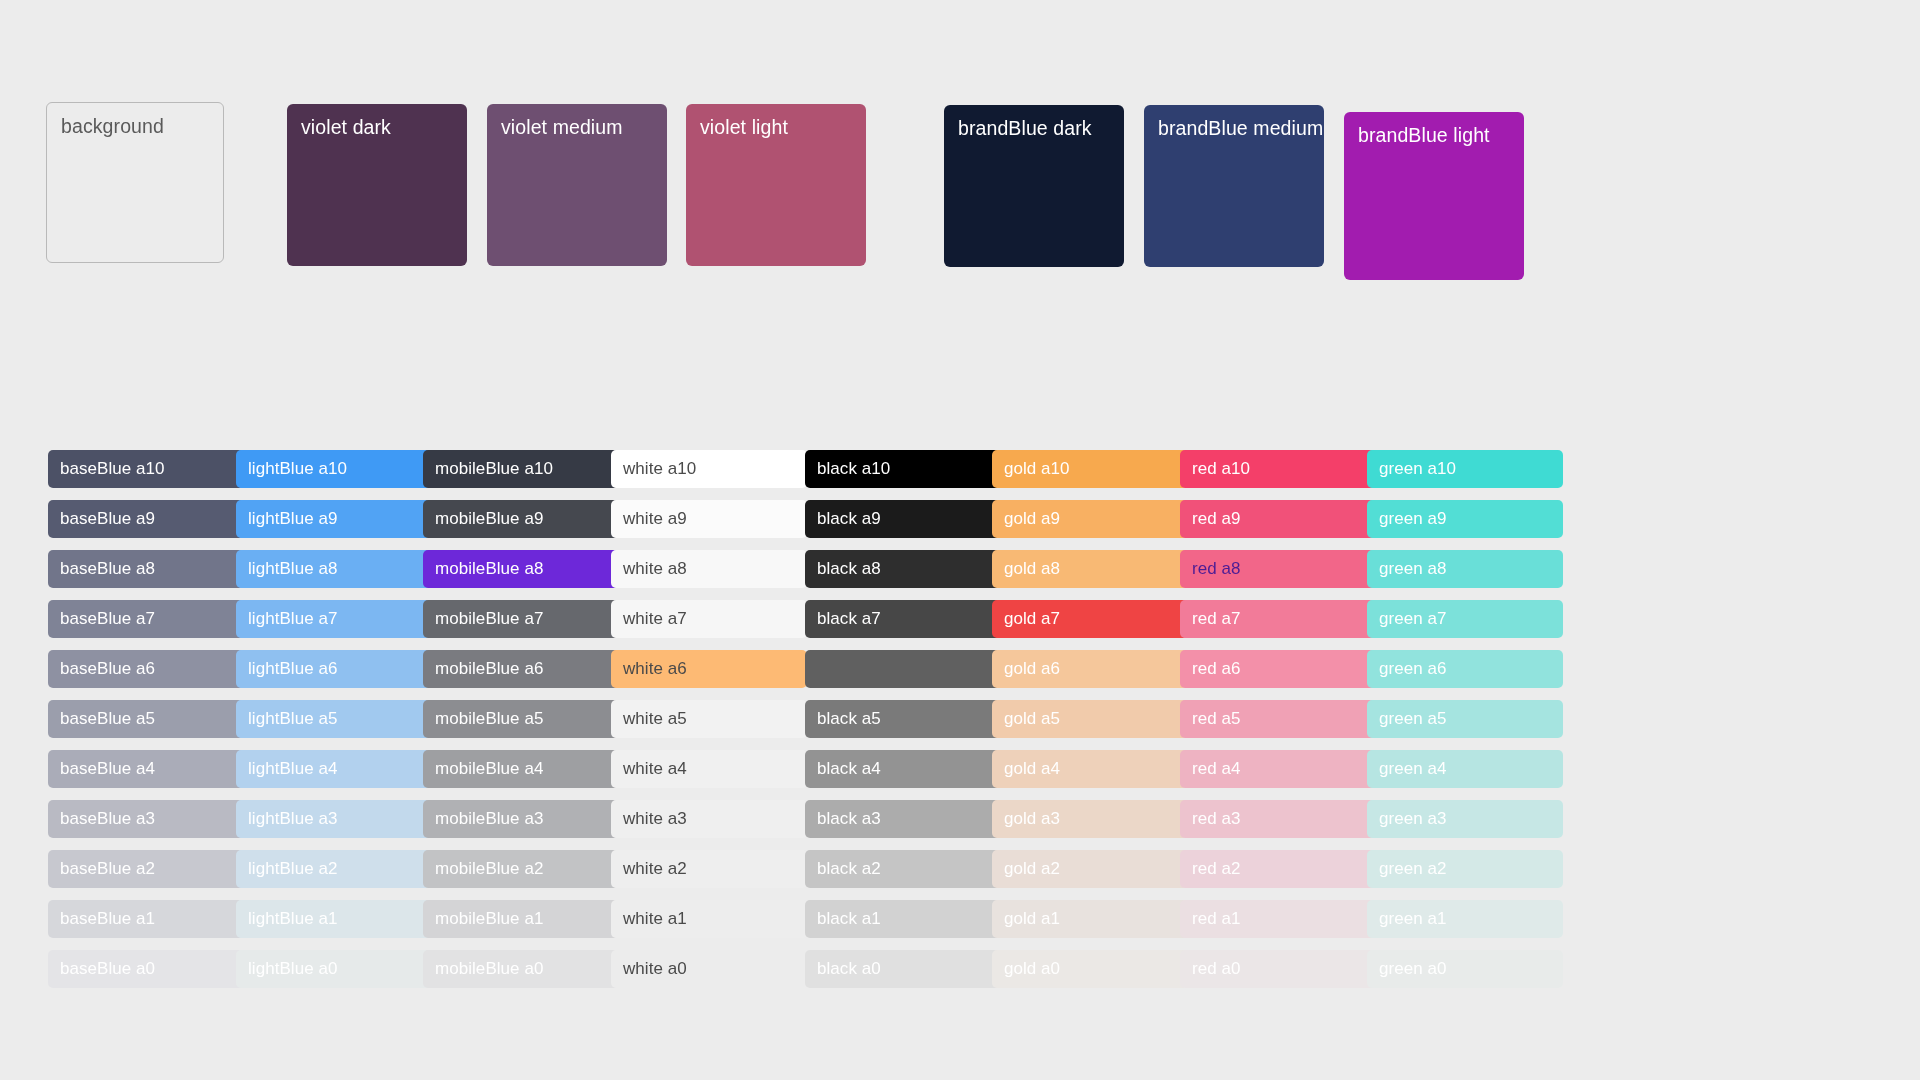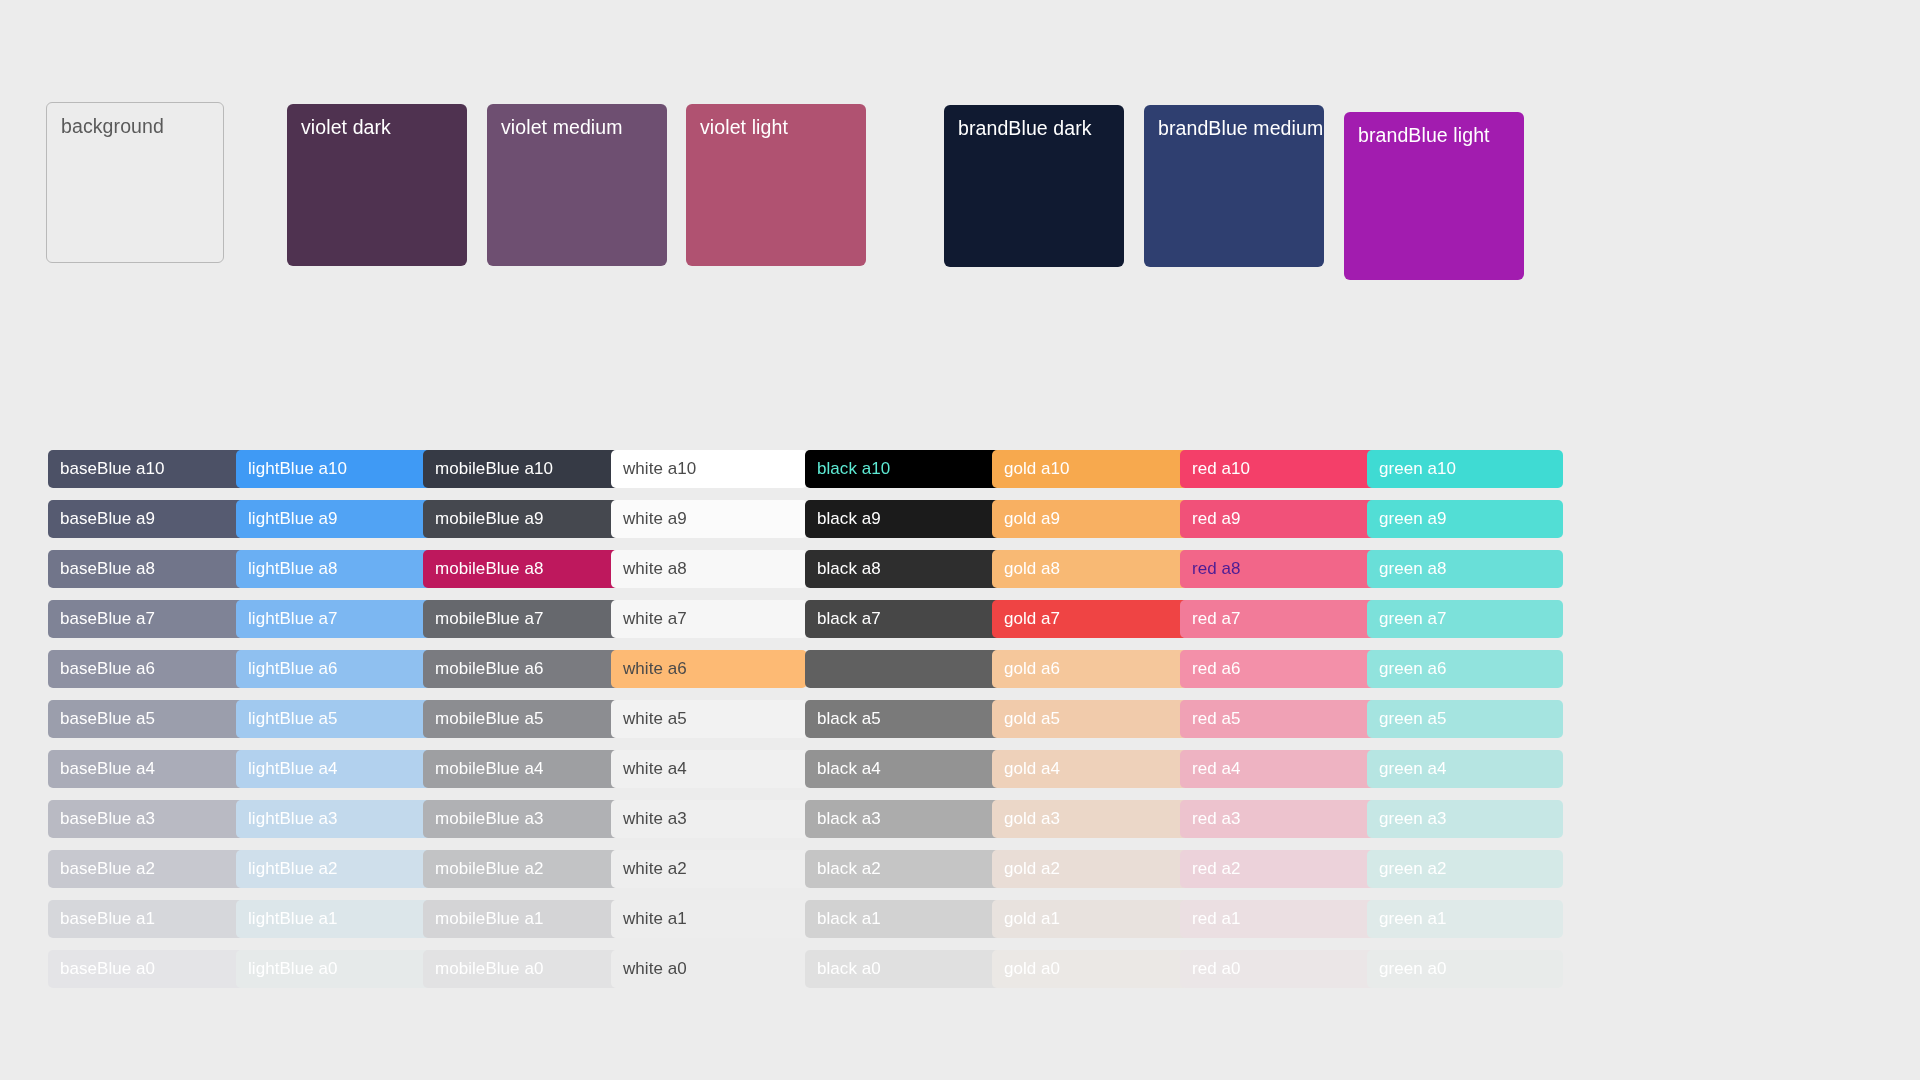--- a/index.html
+++ b/index.html
@@ -173,21 +173,21 @@
         <span class="ramp-label" style="color: rgb(255, 255, 255);">lightBlue a0</span>
       </div>
     </div>
     <div class="ramp-col" style="left: 423px;">
       <div class="ramp-swatch" style="background: rgb(54, 58, 69);">
         <span class="ramp-label" style="color: rgb(255, 255, 255);">mobileBlue a10</span>
       </div>
       <div class="ramp-swatch" style="background: rgb(69, 72, 79);">
         <span class="ramp-label" style="color: rgb(255, 255, 255);">mobileBlue a9</span>
       </div>
-      <div class="ramp-swatch" style="background: #be185d;">
+      <div class="ramp-swatch" style="background: #6d28d9;">
         <span class="ramp-label" style="color: rgb(255, 255, 255);">mobileBlue a8</span>
       </div>
       <div class="ramp-swatch" style="background: rgb(102, 104, 109);">
         <span class="ramp-label" style="color: rgb(255, 255, 255);">mobileBlue a7</span>
       </div>
       <div class="ramp-swatch" style="background: rgb(122, 123, 128);">
         <span class="ramp-label" style="color: rgb(255, 255, 255);">mobileBlue a6</span>
       </div>
       <div class="ramp-swatch" style="background: rgb(140, 141, 145);">
         <span class="ramp-label" style="color: rgb(255, 255, 255);">mobileBlue a5</span>
@@ -238,21 +238,21 @@
       </div>
       <div class="ramp-swatch" style="background: rgb(237, 237, 237);">
         <span class="ramp-label" style="color: rgb(74, 74, 74);">white a1</span>
       </div>
       <div class="ramp-swatch" style="background: rgb(236, 236, 236);">
         <span class="ramp-label" style="color: rgb(74, 74, 74);">white a0</span>
       </div>
     </div>
     <div class="ramp-col" style="left: 805px;">
       <div class="ramp-swatch" style="background: rgb(0, 0, 0);">
-        <span class="ramp-label" style="color: #5eead4; text-align: center;">black a10</span>
+        <span class="ramp-label" style="color: #ffffff; text-align: center;">black a10</span>
       </div>
       <div class="ramp-swatch" style="background: rgb(27, 27, 27);">
         <span class="ramp-label" style="color: rgb(255, 255, 255);">black a9</span>
       </div>
       <div class="ramp-swatch" style="background: rgb(46, 46, 46);">
         <span class="ramp-label" style="color: rgb(255, 255, 255);">black a8</span>
       </div>
       <div class="ramp-swatch" style="background: rgb(71, 71, 71);">
         <span class="ramp-label" style="color: rgb(255, 255, 255);">black a7</span>
       </div>

